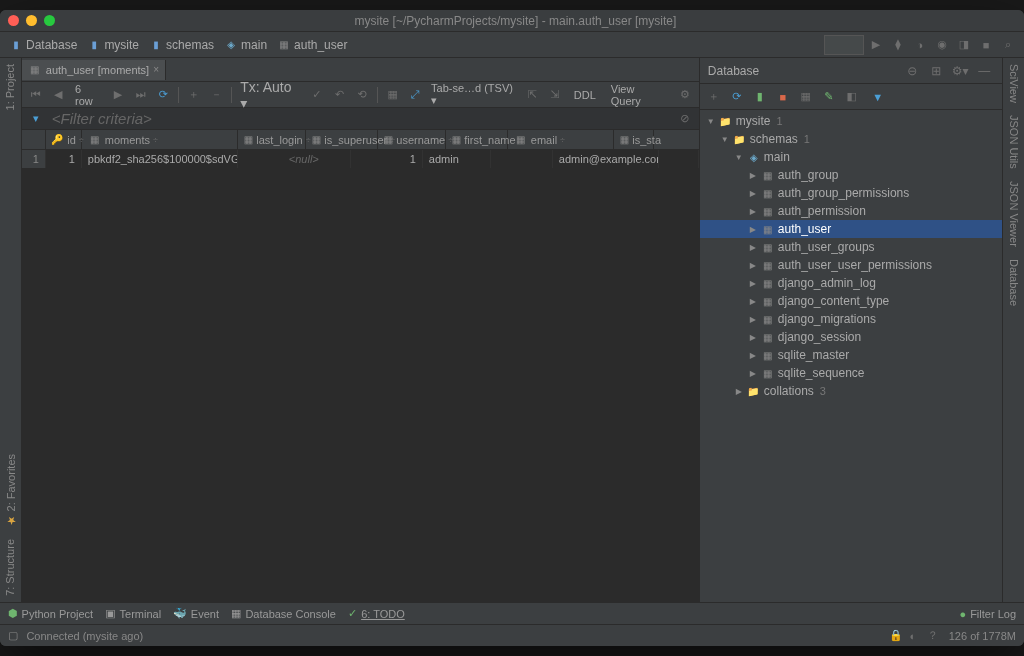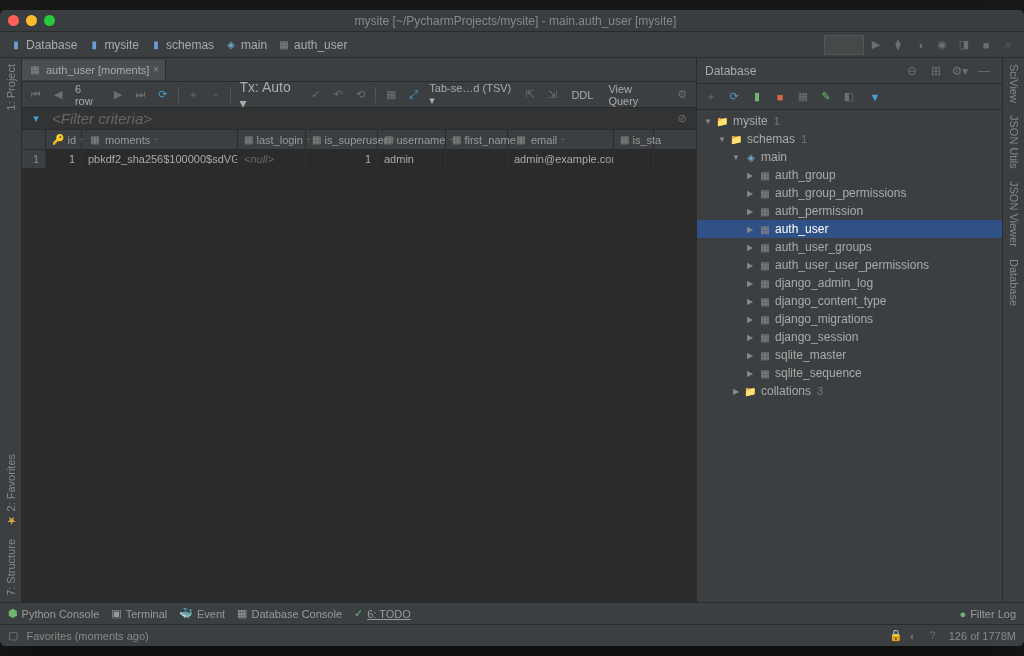--- a/index.html
+++ b/index.html
@@ -36,21 +36,21 @@
 .viewq { font-size:11px; color:#aaa; padding:0 6px; cursor:pointer; }
 .filter-row { height:22px; background:#313335; display:flex; align-items:center; padding:0 4px; gap:6px; border-bottom:1px solid #2b2b2b; }
 .filter-input { color:#666; font-style:italic; font-size:15px; flex:1; }
 .table-area { flex:1; background:#2b2b2b; display:flex; flex-direction:column; overflow:auto; }
 .thead { display:flex; background:#3c3f41; border-bottom:1px solid #2b2b2b; height:20px; }
 .th { padding:2px 6px; border-right:1px solid #2b2b2b; font-size:11px; color:#999; display:flex; align-items:center; gap:3px; }
 .th .sort { color:#666; font-size:9px; }
 .trow { display:flex; height:18px; }
 .td { padding:1px 6px; border-right:1px solid #323232; font-size:11px; color:#aaa; display:flex; align-items:center; white-space:nowrap; overflow:hidden; }
 .rownum { width:24px; background:#3c3f41; text-align:right; justify-content:flex-end; color:#888; }
-.null { color:#666; font-style:italic; }
+.null { color:#666; font-style:italic;margin-left:45px; }
 .right-panel { width:306px; background:#3c3f41; border-left:1px solid #2b2b2b; display:flex; flex-direction:column; }
 .rp-header { height:26px; display:flex; align-items:center; padding:0 8px; font-size:12px; color:#aaa; border-bottom:1px solid #2b2b2b; }
 .rp-header .tools { margin-left:auto; display:flex; gap:4px; }
 .rp-toolbar { height:26px; display:flex; align-items:center; padding:0 4px; gap:3px; border-bottom:1px solid #2b2b2b; }
 .tree { flex:1; overflow:auto; padding:2px 0; }
 .tnode { display:flex; align-items:center; height:18px; padding:0 4px; font-size:12px; color:#aaa; cursor:pointer; gap:3px; }
 .tnode.sel { background:#2f5186; color:#fff; }
 .arrow { width:10px; font-size:8px; color:#888; text-align:center; }
 .tnode .cnt { color:#777; margin-left:3px; font-size:11px; }
 .statusbar1 { height:22px; background:#3c3f41; border-top:1px solid #2b2b2b; display:flex; align-items:center; padding:0 8px; gap:12px; font-size:11px; }
@@ -327,21 +327,21 @@
       <div class="gutter-tab">SciView</div>
       <div class="gutter-tab">JSON Utils</div>
       <div class="gutter-tab">JSON Viewer</div>
       <div class="gutter-tab">Database</div>
     </div>
   </div>
 
   <div class="statusbar1">
     <div class="sb-item">
         <span style="color:#6fb56f">⬢</span>
-        <span>Python Console</span>
+        <span>Python Project</span>
       </div>
     <div class="sb-item">
         <span>▣</span>
         <span>Terminal</span>
       </div>
     <div class="sb-item">
         <span style="color:#4b9fd6">🐳</span>
         <span>Event</span>
       </div>
     <div class="sb-item">
@@ -354,20 +354,20 @@
       </div>
     <div class="spacer"></div>
     <div class="sb-item">
         <span style="color:#6fb56f">●</span>
         <span>Filter Log</span>
       </div>
   </div>
 
   <div class="statusbar2">
     <span style="margin-right:8px">▢</span>
-    <span>Favorites (moments ago)</span>
+    <span>Connected (mysite ago)</span>
     <div class="spacer"></div>
     <span>🔒</span>
     <span class="tb-btn">◐</span>
     <span class="tb-btn">？</span>
     <span class="mem">126 of 1778M</span>
   </div>
 </div>
 
 </body></html>

